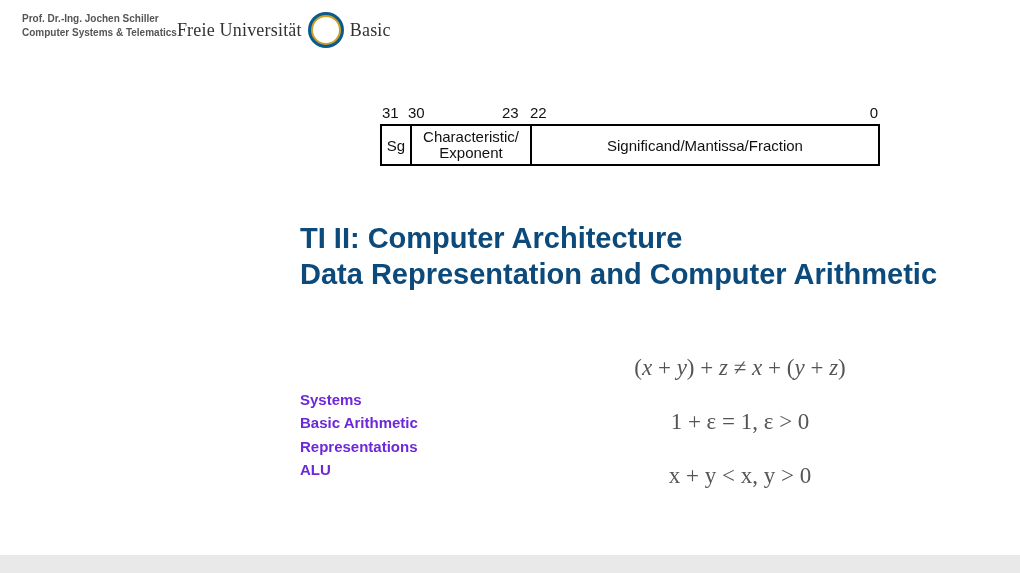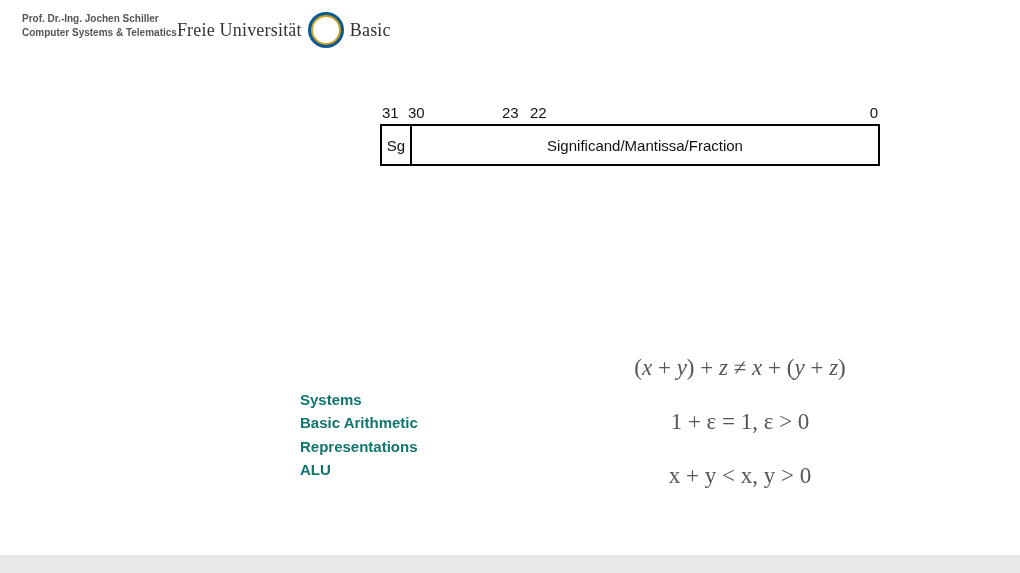--- a/index.html
+++ b/index.html
@@ -24,21 +24,21 @@
   .bitbox { display: flex; border: 2px solid #000; height: 42px; }
   .cell { border-right: 2px solid #000; display:flex; align-items:center; justify-content:center; padding:0 6px; font-size:15px; color:#111; }
   .cell:last-child { border-right: none; }
   .cell.sg { width: 30px; }
   .cell.exp { width: 120px; flex-direction: column; line-height:1.05; }
   .cell.mant { flex: 1; }
 
   .title-block { position: absolute; top: 220px; left: 300px; }
   .title-line { font-size: 29px; font-weight: bold; color: #0b4a7a; line-height: 1.25; }
 
-  .topics { position: absolute; top: 388px; left: 300px; font-size: 15px; font-weight: bold; color: #0f766e; line-height: 1.55; }
+  .topics { position: absolute; top: 388px; left: 300px; font-size: 15px; font-weight: bold; color: #6d28d9; line-height: 1.55; }
 
   .equations { position: absolute; top: 355px; left: 580px; width: 320px; text-align: center; color: #555; font-family: Georgia, 'Times New Roman', serif; }
   .eq { font-size: 23px; margin-bottom: 28px; }
   .eq .ital { font-style: italic; }
 
   .footer-bar { position: absolute; bottom: 0; left: 0; right: 0; height: 18px; background: #e9e9e9; }
 </style>
 </head>
 <body>
 
@@ -59,24 +59,32 @@
   <div class="bitfield">
     <div class="bitlabels">
       <span class="bl31">31</span>
       <span class="bl30">30</span>
       <span class="bl23">23</span>
       <span class="bl22">22</span>
       <span class="bl0">0</span>
     </div>
     <div class="bitbox">
       <div class="cell sg">Sg</div>
+      <div class="cell exp">
+        <div>Characteristic/</div>
+        <div>Exponent</div>
+      </div>
       <div class="cell mant">Significand/Mantissa/Fraction</div>
     </div>
   </div>
 
+  <div class="title-block">
+    <div class="title-line">TI II: Computer Architecture</div>
+    <div class="title-line">Data Representation and Computer Arithmetic</div>
+  </div>
 
   <div class="topics">
     <div>Systems</div>
     <div>Basic Arithmetic</div>
     <div>Representations</div>
     <div>ALU</div>
   </div>
 
   <div class="equations">
     <div class="eq">

